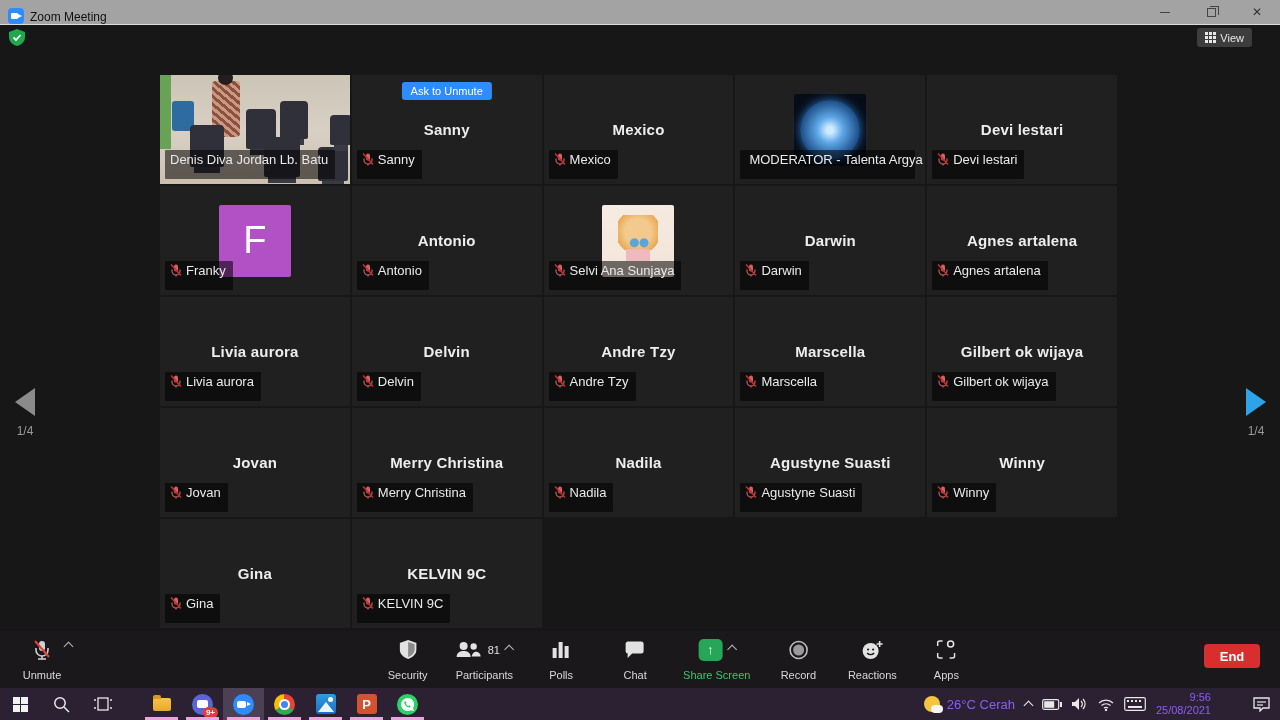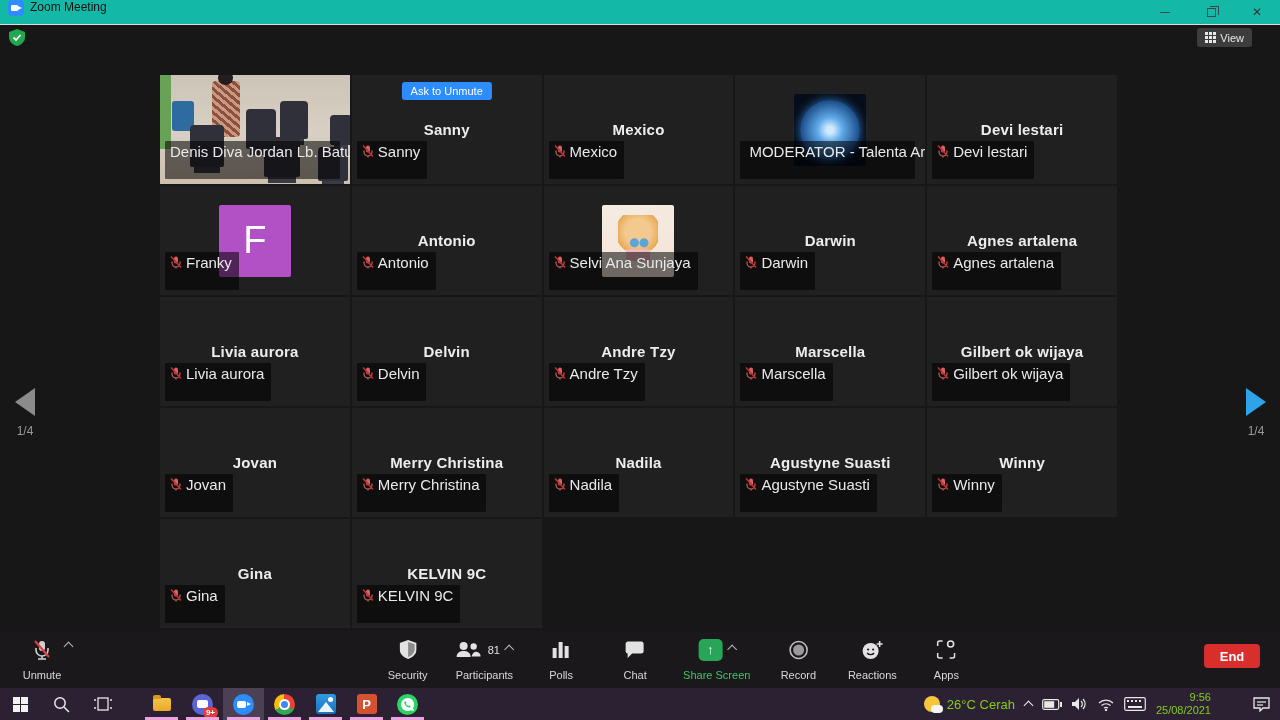--- a/index.html
+++ b/index.html
@@ -1,20 +1,20 @@
 <!DOCTYPE html>
 <html><head>
 <meta charset="utf-8">
 <style>
   * { margin:0; padding:0; box-sizing:border-box; }
   html,body { width:1280px; height:720px; background:#000; font-family:"Liberation Sans", sans-serif; overflow:hidden; }
   #stage { position:relative; width:1280px; height:720px; }
 
   
-  .titlebar { position:absolute; top:0; left:0; width:100%; height:25px; background:#14b8a6; border-bottom:1px solid #dcdcdc; display:flex; align-items:flex-start; }
+  .titlebar { position:absolute; top:0; left:0; width:100%; height:25px; background:#a3a3a3; border-bottom:1px solid #dcdcdc; display:flex; align-items:flex-end; }
   .app-ico { width:16px; height:16px; border-radius:4px; background:#2d8cff; margin:0 6px 0 8px; position:relative; }
   .app-ico::before { content:""; position:absolute; left:3px; top:5px; width:7px; height:6px; background:#fff; border-radius:1px; }
   .app-ico::after { content:""; position:absolute; right:2px; top:6px; border-left:4px solid #fff; border-top:2px solid transparent; border-bottom:2px solid transparent; }
   .title-text { font-size:12px; color:#111; }
   .win-controls { margin-left:auto; display:flex; height:100%; }
   .win-btn { width:46px; height:100%; display:flex; align-items:center; justify-content:center; color:#333; }
   .wb-min { width:10px; height:1px; background:#444; display:block; }
   .wb-restore { width:9px; height:9px; border:1px solid #444; position:relative; display:block; }
   .wb-restore::before { content:""; position:absolute; left:2px; top:-3px; width:8px; height:8px; border:1px solid #444; border-left:none; border-bottom:none; }
   .wb-x { font-size:12px; color:#333; }
@@ -23,21 +23,21 @@
   .meeting { position:absolute; top:25px; left:0; width:1280px; height:663px; background:#171717; }
   .shield { position:absolute; left:9px; top:4px; width:16px; height:17px; }
   .viewbtn { position:absolute; right:28px; top:3px; height:19px; background:#3d3d3d; border-radius:3px; color:#e8e8e8; font-size:11px; display:flex; align-items:center; gap:4px; padding:0 8px; cursor:pointer; }
   .grid-ico { display:inline-grid; grid-template-columns:repeat(3,3px); grid-template-rows:repeat(3,3px); gap:1px; }
   .grid-ico i { background:#e8e8e8; }
 
   .vgrid { position:absolute; left:160px; top:50px; width:957px; height:553px; display:grid; grid-template-columns:repeat(5,1fr); grid-template-rows:repeat(5,109px); gap:2px; }
   .tile { position:relative; background:#202020; overflow:hidden; display:flex; align-items:center; justify-content:center; }
   .tile.active { outline:2px solid #c3d840; outline-offset:-2px; }
   .center-name { font-size:15px; font-weight:bold; color:#ededed; letter-spacing:.2px; white-space:pre; }
-  .name-label { position:absolute; left:5px; bottom:5px; background:rgba(0,0,0,0.55); color:#e9e9e9; font-size:15px; padding:2px 7px 19px 5px; display:flex; align-items:center; gap:4px; border-radius:1px; max-width:92%; white-space:nowrap; }
+  .name-label { position:absolute; left:5px; bottom:5px; background:rgba(0,0,0,0.55); color:#e9e9e9; font-size:13px; padding:2px 7px 12px 5px; display:flex; align-items:center; gap:4px; border-radius:1px; max-width:92%; white-space:nowrap; }
   .ask-btn { position:absolute; top:7px; left:50%; transform:translateX(-50%); background:#2d8cff; border:none; color:#fff; font-size:11px; padding:3px 9px; border-radius:3px; cursor:pointer; font-family:inherit; }
   .avatar { width:72px; height:72px; border-radius:2px; display:flex; align-items:center; justify-content:center; }
   .av-kp2kp { background:linear-gradient(180deg,#2e3f96 0%,#27368a 55%,#31429e 100%); position:relative; }
   .av-kp2kp::before { content:""; position:absolute; left:18px; top:14px; width:36px; height:16px; background:#e8c23a; border-radius:3px; transform:rotate(-6deg); }
   .av-kp2kp::after { content:""; position:absolute; left:14px; bottom:10px; width:44px; height:18px; background:radial-gradient(circle at 50% 30%, #f0cf4a 0 30%, #d8a93a 31% 60%, transparent 61%); }
   .av-flower { background:#060d18; position:relative; }
   .av-flower::before { content:""; position:absolute; inset:6px; border-radius:50%; background:radial-gradient(circle, #cfeaff 0 8%, #5ea8e8 30%, #1c4c86 70%, #0a1c33 100%); box-shadow:0 0 10px #2a6fb8; }
   .av-letter { background:#b250c6; }
   .av-letter span { color:#fff; font-size:38px; font-weight:400; }
   .av-nature { background:linear-gradient(180deg,#9ec49a 0%,#6fa06e 45%,#55815c 100%); position:relative; }
@@ -91,21 +91,21 @@
   .zoom-ico::before { content:""; position:absolute; left:4px; top:7px; width:9px; height:7px; background:#fff; border-radius:2px; }
   .zoom-ico::after { content:""; position:absolute; right:3px; top:8px; border-left:4px solid #fff; border-top:2.5px solid transparent; border-bottom:2.5px solid transparent; }
   .chrome-ico { background:conic-gradient(#ea4335 0 120deg, #34a853 120deg 240deg, #fbbc05 240deg 360deg); }
   .chrome-ico::before { content:""; position:absolute; inset:5px; background:#fff; border-radius:50%; }
   .chrome-ico::after { content:""; position:absolute; inset:7px; background:#4285f4; border-radius:50%; }
   .photos-ico { width:20px; height:20px; border-radius:3px; background:linear-gradient(180deg,#2f9be0 0%,#1c6fc0 100%); position:relative; overflow:hidden; }
   .photos-ico::before { content:""; position:absolute; left:2px; bottom:2px; border-left:8px solid transparent; border-right:8px solid transparent; border-bottom:10px solid #e8f4ff; }
   .photos-ico::after { content:""; position:absolute; right:3px; top:3px; width:5px; height:5px; border-radius:50%; background:#fff; }
   .ppt-ico { width:20px; height:20px; border-radius:3px; background:#d35230; color:#fff; font-weight:bold; font-size:13px; display:flex; align-items:center; justify-content:center; }
   .wa-ico { background:#2bd366; display:flex; align-items:center; justify-content:center; }
-  .tray { margin-left:auto; display:flex; align-items:center; gap:10px; padding-right:10px; color:#84cc16; }
+  .tray { margin-left:auto; display:flex; align-items:center; gap:10px; padding-right:10px; color:#8b5cf6; }
   .weather { display:flex; align-items:center; gap:7px; font-size:13px; cursor:pointer; }
   .sun { width:16px; height:16px; border-radius:50%; background:#f5c63c; position:relative; }
   .sun::after { content:""; position:absolute; right:-3px; bottom:-1px; width:12px; height:8px; background:#f4f4f4; border-radius:6px; }
   .tray-chev { width:7px; height:7px; border-left:1.6px solid #eee; border-top:1.6px solid #eee; transform:rotate(45deg); margin-top:3px; cursor:pointer; }
   .clock { text-align:right; font-size:11px; line-height:13px; cursor:pointer; }
   .tray svg { display:block; cursor:pointer; }
 </style>
 </head>
 <body>
 

